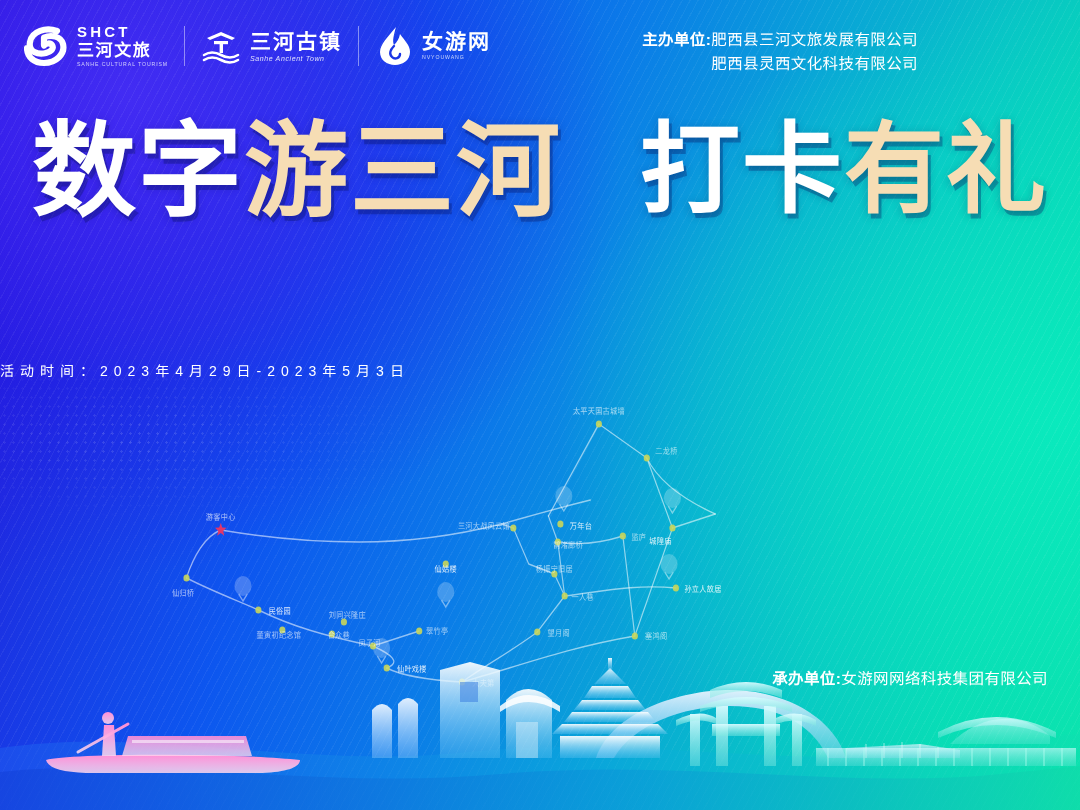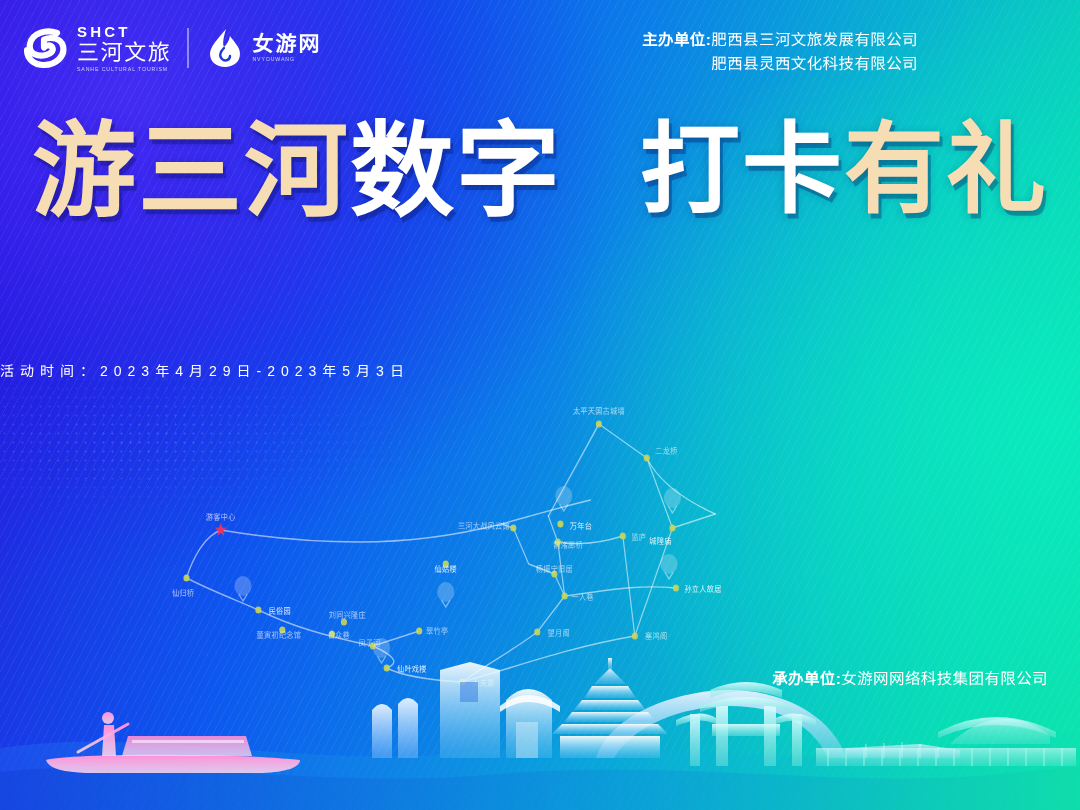--- a/index.html
+++ b/index.html
@@ -65,21 +65,21 @@
   .logo-divider { width:1px; height:40px; background:rgba(255,255,255,.45); }
 
   .mark { flex:0 0 auto; display:block; }
 
   .logo-text { display:flex; flex-direction:column; justify-content:center; line-height:1; }
   .logo-latin {
     font-size:15px; font-weight:700; letter-spacing:3.2px; color:#ffffff;
     font-family:"Liberation Sans", sans-serif;
   }
   .logo-cn {
-    font-size:22px; font-weight:400; letter-spacing:1.6px; color:#ffffff;
+    font-size:17px; font-weight:700; letter-spacing:1.6px; color:#ffffff;
     margin-top:3px;
   }
   .logo-sub {
     font-size:5.2px; letter-spacing:.9px; color:rgba(255,255,255,.75);
     margin-top:3px; white-space:nowrap;
   }
   .logo-cn-big { font-size:21px; font-weight:700; letter-spacing:2px; color:#fff; }
   .logo-en-sm { font-size:7px; letter-spacing:.6px; color:rgba(255,255,255,.85); margin-top:3px; font-style:italic; }
 
   .organizer-top {
@@ -169,20 +169,33 @@
         </svg>
         <div class="logo-text">
           <span class="logo-latin">SHCT</span>
           <span class="logo-cn">三河文旅</span>
           <span class="logo-sub">SANHE CULTURAL TOURISM</span>
         </div>
       </div>
 
       <div class="logo-divider"></div>
 
+      <div class="logo">
+        <svg class="mark" width="42" height="42" viewBox="0 0 42 42">
+          <path d="M6 13 L20 7 L34 13 L31 15 L20 10.5 L9 15 Z" fill="#ffffff"></path>
+          <rect x="13" y="16" width="14" height="3.2" fill="#ffffff"></rect>
+          <rect x="18.6" y="19" width="3.4" height="9" fill="#ffffff"></rect>
+          <path d="M3 30 Q11 25 20 30 T37 30" fill="none" stroke="#fff" stroke-width="2.6" stroke-linecap="round"></path>
+          <path d="M3 35 Q11 30 20 35 T37 35" fill="none" stroke="#fff" stroke-width="2.6" stroke-linecap="round"></path>
+        </svg>
+        <div class="logo-text">
+          <span class="logo-cn-big">三河古镇</span>
+          <span class="logo-en-sm">Sanhe Ancient Town</span>
+        </div>
+      </div>
 
       <div class="logo-divider"></div>
 
       <div class="logo">
         <svg class="mark" width="40" height="44" viewBox="0 0 40 44">
           <path d="M21 3 C13 13 5 20 5 28 C5 36 12 41 20 41 C28 41 35 36 35 28 C35 21 29 16 25 10
                    C24 15 22 18 19 21 C17 17 19 10 21 3 Z" fill="#ffffff"></path>
           <path d="M19 22 C15 26 14 30 17 33 C20 36 25 34 25 30" fill="none" stroke="#1a35e4" stroke-width="2.4" stroke-linecap="round"></path>
         </svg>
         <div class="logo-text">
@@ -196,22 +209,22 @@
     <div class="organizer-top">
       <div class="ln">
         <span class="lbl">主办单位:</span><span>肥西县三河文旅发展有限公司</span>
       </div>
       <div class="ln">肥西县灵西文化科技有限公司</div>
     </div>
   </div>
 
   <div class="headline">
     <div class="hl-group g1">
+      <span class="hl white">数字</span>
       <span class="hl cream">游三河</span>
-      <span class="hl white">数字</span>
     </div>
     <div class="hl-group g2">
       <span class="hl white">打卡</span>
       <span class="hl cream">有礼</span>
     </div>
   </div>
 
 
   <div class="date-line">活动时间：2023年4月29日-2023年5月3日</div>
 

